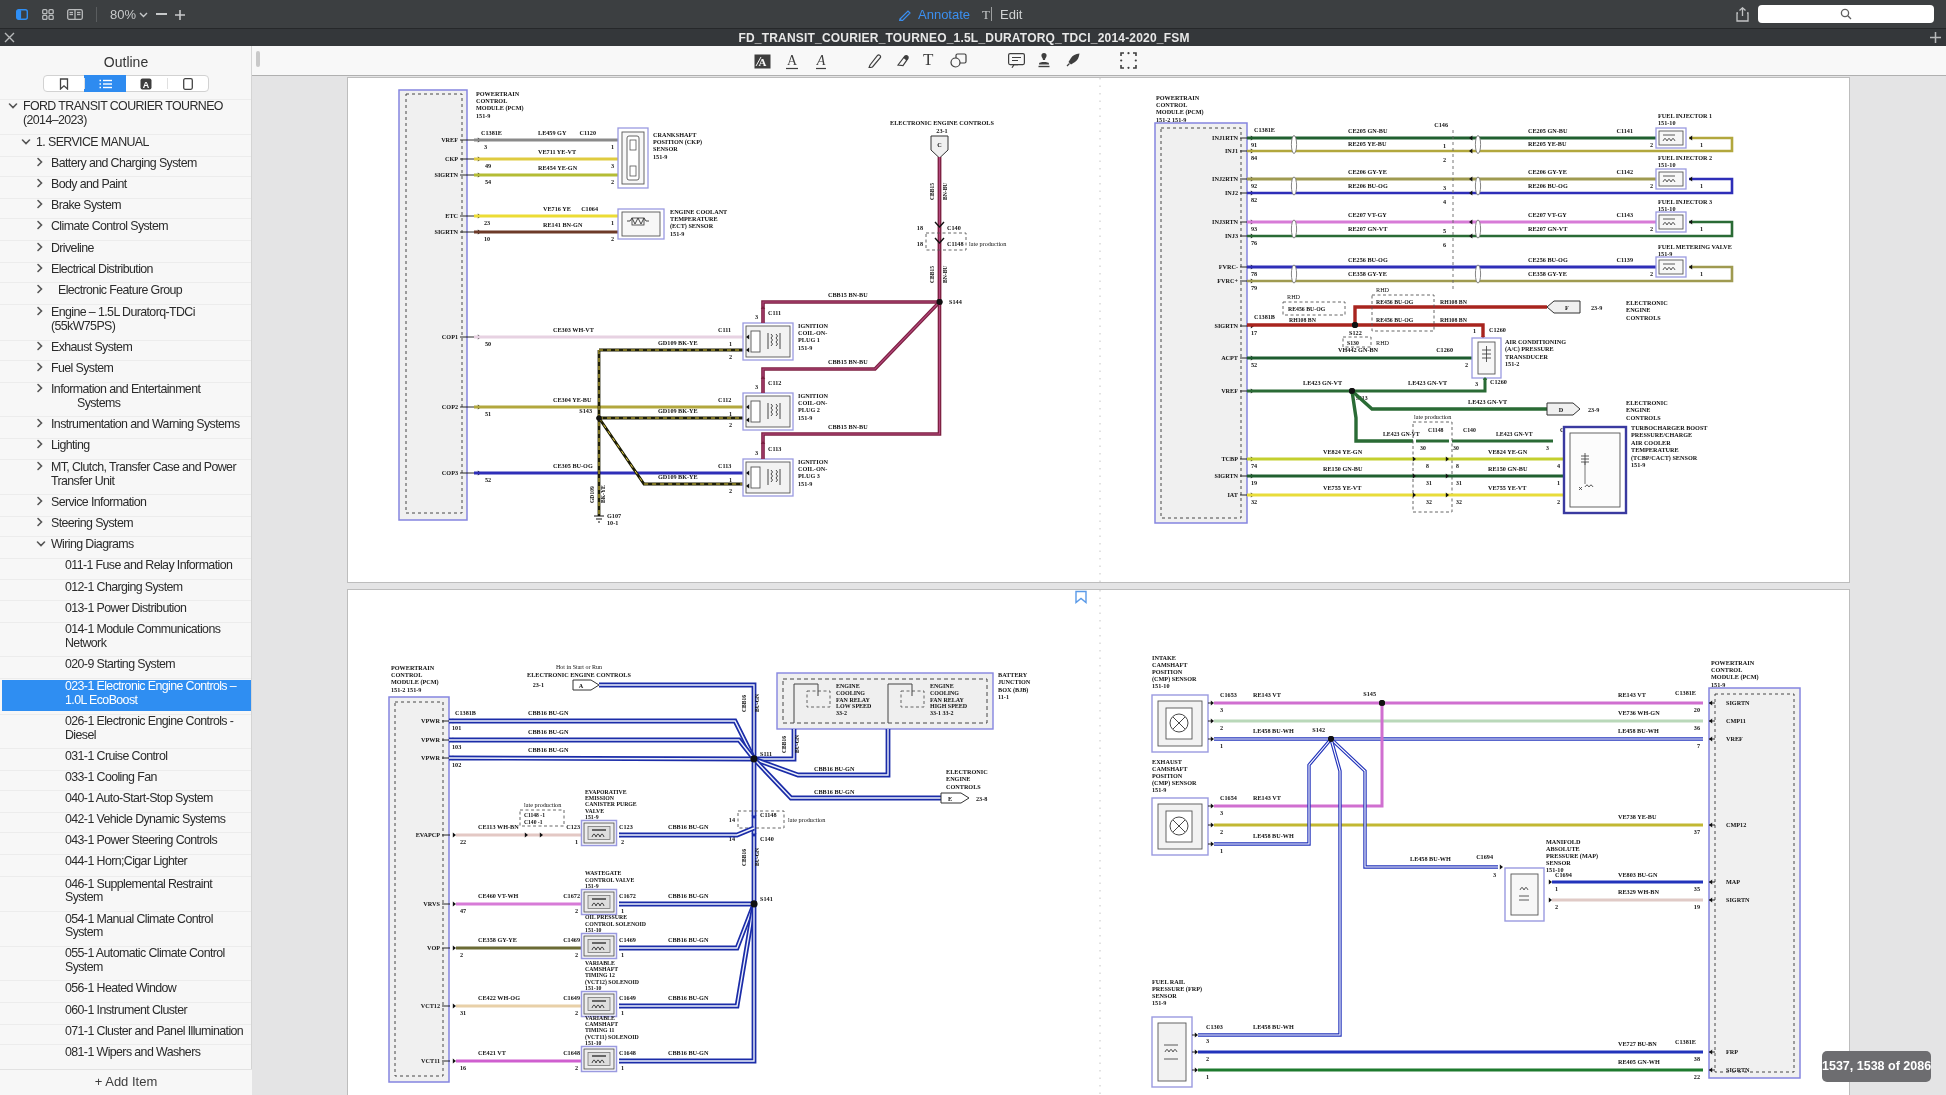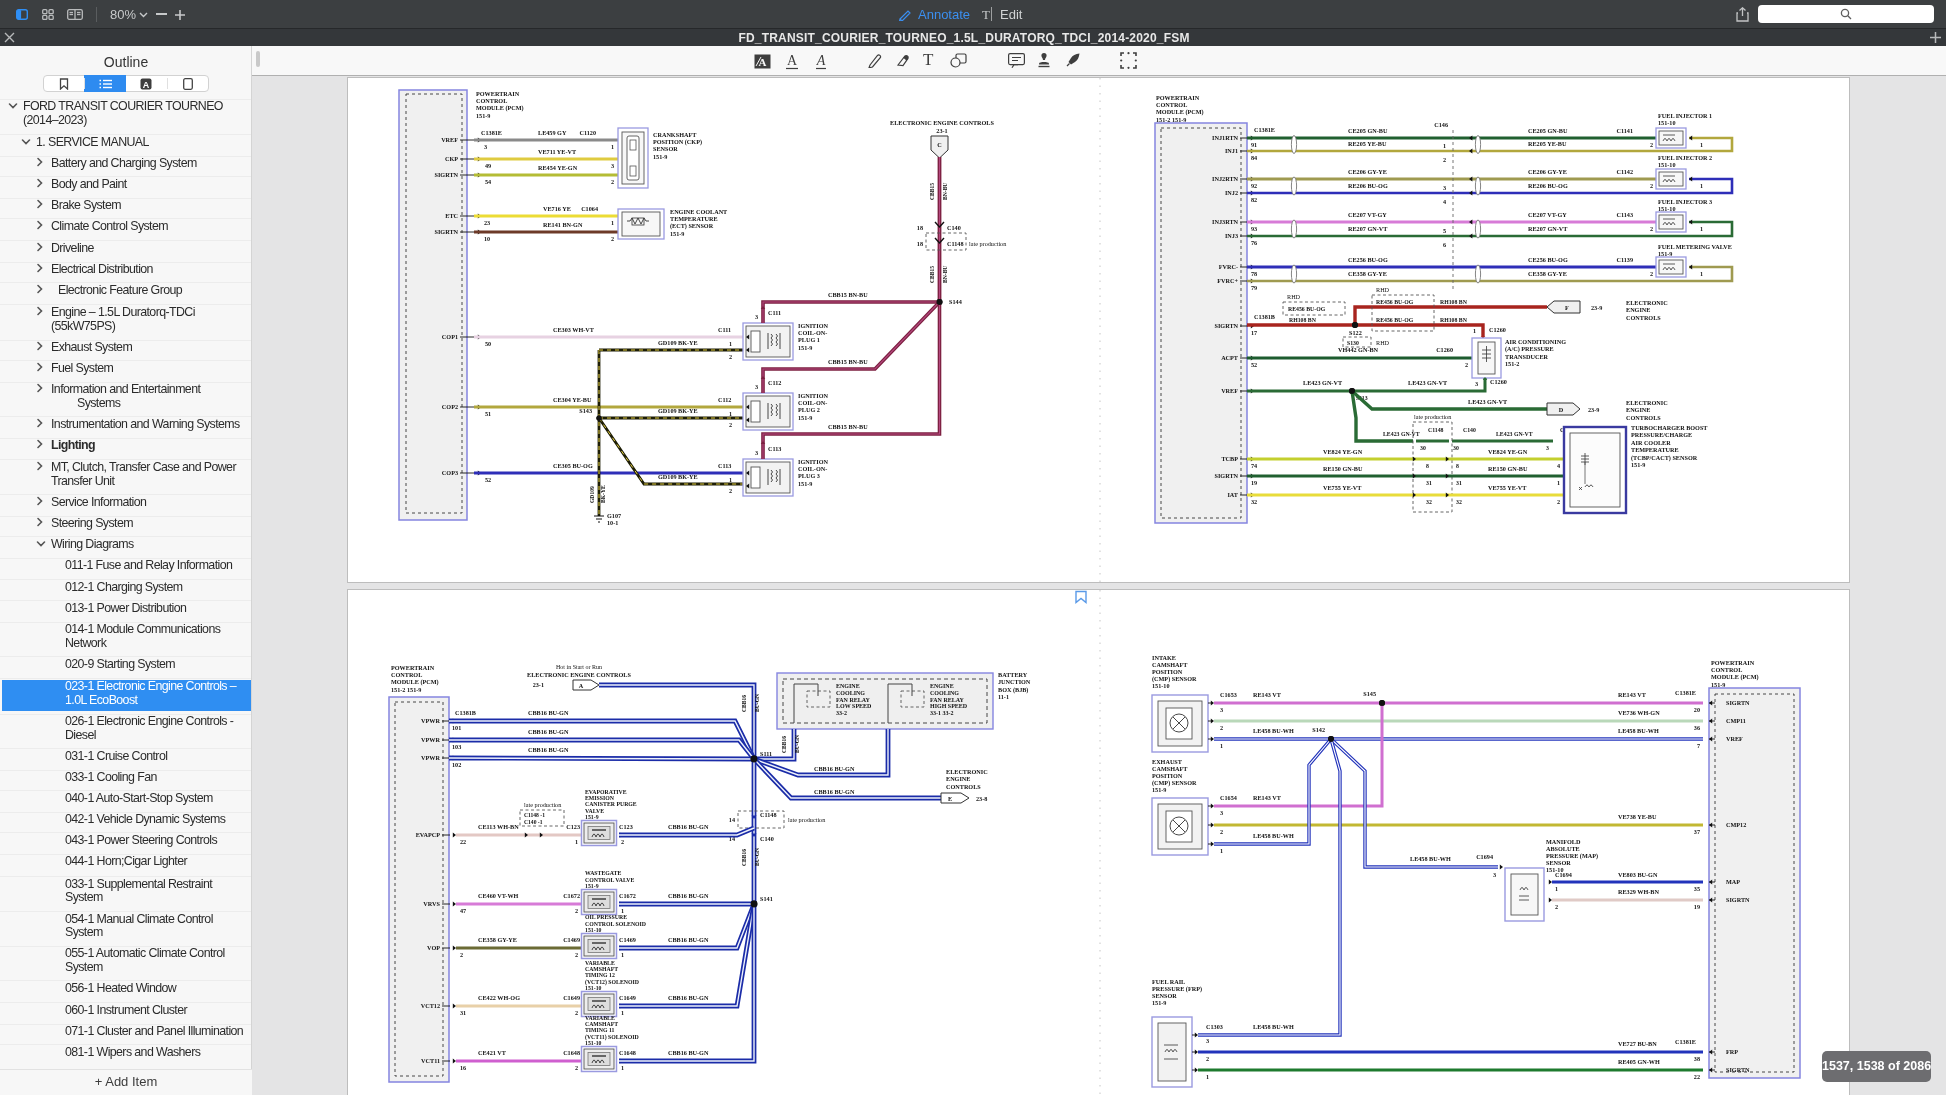--- a/index.html
+++ b/index.html
@@ -242,21 +242,21 @@
       </svg>
       <div style="position:absolute;left:51px;top:336px;font-size:12.4px;letter-spacing:-0.6px;color:#2b2b2b;white-space:nowrap;">Information and Entertainment</div>
       <svg style="position:absolute;left:36px;top:337px" width="8" height="10">
         <path d="M2,1.5 L5.5,5 L2,8.5" stroke="#555" stroke-width="1.6" fill="none" stroke-linecap="round"></path>
       </svg>
       <div style="position:absolute;left:51px;top:350px;font-size:12.4px;letter-spacing:-0.6px;color:#2b2b2b;white-space:nowrap;margin-left:26px;">Systems</div>
       <div style="position:absolute;left:51px;top:371px;font-size:12.4px;letter-spacing:-0.6px;color:#2b2b2b;white-space:nowrap;">Instrumentation and Warning Systems</div>
       <svg style="position:absolute;left:36px;top:372px" width="8" height="10">
         <path d="M2,1.5 L5.5,5 L2,8.5" stroke="#555" stroke-width="1.6" fill="none" stroke-linecap="round"></path>
       </svg>
-      <div style="position:absolute;left:51px;top:392px;font-size:12.4px;letter-spacing:-0.6px;color:#2b2b2b;white-space:nowrap;font-weight:bold;">Lighting</div>
+      <div style="position:absolute;left:51px;top:392px;font-size:12.4px;letter-spacing:-0.6px;color:#2b2b2b;white-space:nowrap;">Lighting</div>
       <svg style="position:absolute;left:36px;top:393px" width="8" height="10">
         <path d="M2,1.5 L5.5,5 L2,8.5" stroke="#555" stroke-width="1.6" fill="none" stroke-linecap="round"></path>
       </svg>
       <div style="position:absolute;left:51px;top:414px;font-size:12.4px;letter-spacing:-0.6px;color:#2b2b2b;white-space:nowrap;">MT, Clutch, Transfer Case and Power</div>
       <svg style="position:absolute;left:36px;top:415px" width="8" height="10">
         <path d="M2,1.5 L5.5,5 L2,8.5" stroke="#555" stroke-width="1.6" fill="none" stroke-linecap="round"></path>
       </svg>
       <div style="position:absolute;left:51px;top:428px;font-size:12.4px;letter-spacing:-0.6px;color:#2b2b2b;white-space:nowrap;">Transfer Unit</div>
       <div style="position:absolute;left:51px;top:449px;font-size:12.4px;letter-spacing:-0.6px;color:#2b2b2b;white-space:nowrap;">Service Information</div>
       <svg style="position:absolute;left:36px;top:450px" width="8" height="10">
@@ -279,21 +279,21 @@
       <div style="position:absolute;left:65px;top:633px;font-size:12.4px;letter-spacing:-0.6px;color:#fff;white-space:nowrap;">023-1 Electronic Engine Controls –</div>
       <div style="position:absolute;left:65px;top:647px;font-size:12.4px;letter-spacing:-0.6px;color:#fff;white-space:nowrap;">1.0L EcoBoost</div>
       <div style="position:absolute;left:65px;top:668px;font-size:12.4px;letter-spacing:-0.6px;color:#2b2b2b;white-space:nowrap;">026-1 Electronic Engine Controls -</div>
       <div style="position:absolute;left:65px;top:682px;font-size:12.4px;letter-spacing:-0.6px;color:#2b2b2b;white-space:nowrap;">Diesel</div>
       <div style="position:absolute;left:65px;top:703px;font-size:12.4px;letter-spacing:-0.6px;color:#2b2b2b;white-space:nowrap;">031-1 Cruise Control</div>
       <div style="position:absolute;left:65px;top:724px;font-size:12.4px;letter-spacing:-0.6px;color:#2b2b2b;white-space:nowrap;">033-1 Cooling Fan</div>
       <div style="position:absolute;left:65px;top:745px;font-size:12.4px;letter-spacing:-0.6px;color:#2b2b2b;white-space:nowrap;">040-1 Auto-Start-Stop System</div>
       <div style="position:absolute;left:65px;top:766px;font-size:12.4px;letter-spacing:-0.6px;color:#2b2b2b;white-space:nowrap;">042-1 Vehicle Dynamic Systems</div>
       <div style="position:absolute;left:65px;top:787px;font-size:12.4px;letter-spacing:-0.6px;color:#2b2b2b;white-space:nowrap;">043-1 Power Steering Controls</div>
       <div style="position:absolute;left:65px;top:808px;font-size:12.4px;letter-spacing:-0.6px;color:#2b2b2b;white-space:nowrap;">044-1 Horn;Cigar Lighter</div>
-      <div style="position:absolute;left:65px;top:831px;font-size:12.4px;letter-spacing:-0.6px;color:#2b2b2b;white-space:nowrap;">033-1 Supplemental Restraint</div>
+      <div style="position:absolute;left:65px;top:831px;font-size:12.4px;letter-spacing:-0.6px;color:#2b2b2b;white-space:nowrap;">046-1 Supplemental Restraint</div>
       <div style="position:absolute;left:65px;top:844px;font-size:12.4px;letter-spacing:-0.6px;color:#2b2b2b;white-space:nowrap;">System</div>
       <div style="position:absolute;left:65px;top:866px;font-size:12.4px;letter-spacing:-0.6px;color:#2b2b2b;white-space:nowrap;">054-1 Manual Climate Control</div>
       <div style="position:absolute;left:65px;top:879px;font-size:12.4px;letter-spacing:-0.6px;color:#2b2b2b;white-space:nowrap;">System</div>
       <div style="position:absolute;left:65px;top:900px;font-size:12.4px;letter-spacing:-0.6px;color:#2b2b2b;white-space:nowrap;">055-1 Automatic Climate Control</div>
       <div style="position:absolute;left:65px;top:914px;font-size:12.4px;letter-spacing:-0.6px;color:#2b2b2b;white-space:nowrap;">System</div>
       <div style="position:absolute;left:65px;top:935px;font-size:12.4px;letter-spacing:-0.6px;color:#2b2b2b;white-space:nowrap;">056-1 Heated Window</div>
       <div style="position:absolute;left:65px;top:957px;font-size:12.4px;letter-spacing:-0.6px;color:#2b2b2b;white-space:nowrap;">060-1 Instrument Cluster</div>
       <div style="position:absolute;left:65px;top:978px;font-size:12.4px;letter-spacing:-0.6px;color:#2b2b2b;white-space:nowrap;">071-1 Cluster and Panel Illumination</div>
       <div style="position:absolute;left:65px;top:999px;font-size:12.4px;letter-spacing:-0.6px;color:#2b2b2b;white-space:nowrap;">081-1 Wipers and Washers</div>
     </div>

